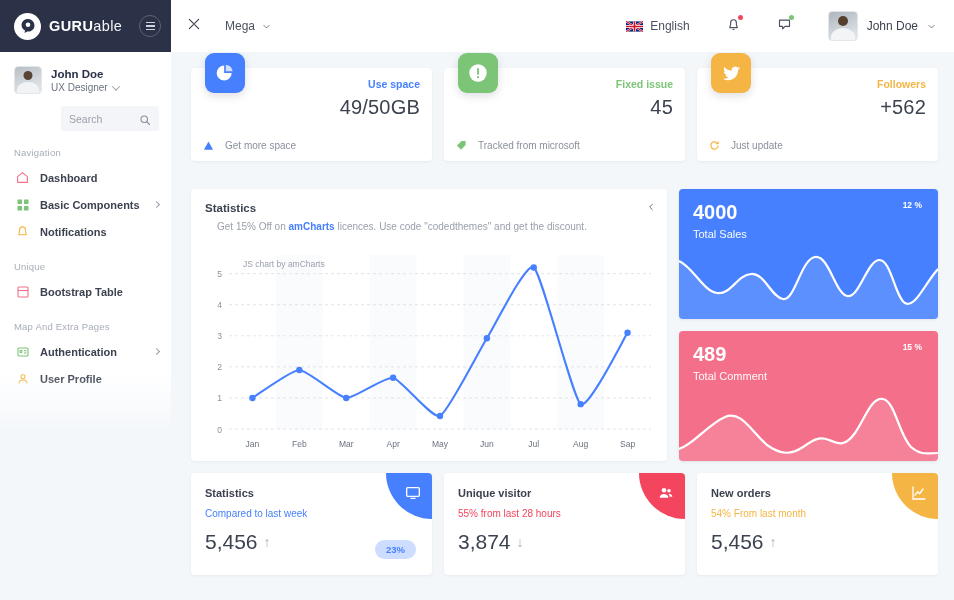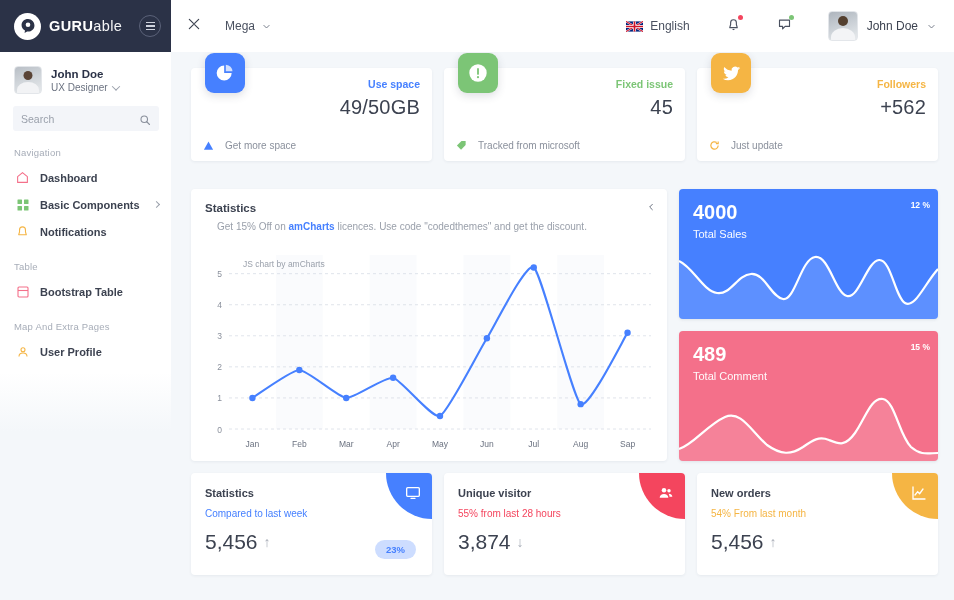--- a/index.html
+++ b/index.html
@@ -43,21 +43,21 @@
     border-radius:50%; background:#5a4436; transform:translateX(-50%);
   }
   .avatar-sm::after {
     content:""; position:absolute; left:50%; bottom:-5px; width:22px; height:16px;
     border-radius:50% 50% 0 0; background:#f2f3f5; transform:translateX(-50%);
   }
   .profile-name { font-size: 11.5px; font-weight: 700; color: #2b3247; line-height: 1.35; }
   .profile-role { font-size: 10px; color: #6b7280; display: flex; align-items: center; gap: 5px; }
   .chev-dn { display:inline-block; width:6px; height:6px; border-right:1.3px solid #9aa0ab; border-bottom:1.3px solid #9aa0ab; transform: rotate(45deg) translate(-1px,-1px); }
 
-  .search-wrap { padding: 2px 12px 0 13px; }
+  .search-wrap { padding: 2px 12px 0 13px; margin-left: 48px; }
   .search-box {
     position: relative; height: 25px; background: #f3f5f9; border-radius: 3px;
     display: flex; align-items: center; padding: 0 8px;
   }
   .search-box input {
     border: 0; background: transparent; outline: none; font-size: 10.5px;
     color: #3a3f4b; width: 100%; font-family: inherit;
   }
   .search-box input::placeholder { color: #9aa0ab; }
   .search-ic { position: absolute; right: 8px; top: 6px; }
@@ -148,21 +148,21 @@
   .chart-box { position: absolute; left: 8px; right: 8px; top: 58px; bottom: 6px; }
 
   .side-cards { width: 259px; flex: 0 0 259px; display: flex; flex-direction: column; gap: 12px; }
   .mini-card {
     height: 130px; border-radius: 4px; position: relative; overflow: hidden;
     box-shadow: 0 1px 3px rgba(49,58,82,.10); padding: 12px 14px;
   }
   .mini-val { font-size: 20px; font-weight: 700; color: #fff; line-height: 1.1; }
   .mini-lbl { font-size: 11px; color: #fff; margin-top: 5px; opacity: .97; }
   .mini-pct {
-    position: absolute; right: 8px; top: 11px; font-size: 8.5px; color: #fff; font-weight: 700;
+    position: absolute; right: 16px; top: 11px; font-size: 8.5px; color: #fff; font-weight: 700;
   }
   .mini-spark { position: absolute; left: 0; right: 0; bottom: 0; height: 78px; }
 
   
   .bot-row { display: flex; gap: 12px; margin-top: 12px; }
   .bot-card {
     flex: 1; background: #fff; border-radius: 4px; height: 102px;
     box-shadow: 0 1px 3px rgba(49,58,82,.07); padding: 14px 14px 0 14px;
     position: relative; overflow: hidden;
   }
@@ -249,32 +249,44 @@
       </div>
       <div class="nav-item">
         <span class="nav-ic">
           <svg width="13" height="13" viewBox="0 0 24 24" fill="none" stroke="#f5b544" stroke-width="2" stroke-linejoin="round">
               <path d="M5 18h14l-1.5-5.5V9a5.5 5.5 0 0 0-11 0v3.5z"></path>
             </svg>
         </span>
         <span>Notifications</span>
       </div>
 
-      <div class="nav-section">Table</div>
+      <div class="nav-section">Unique</div>
       <div class="nav-item">
         <span class="nav-ic">
           <svg width="12" height="12" viewBox="0 0 24 24" fill="none" stroke="#f4708a" stroke-width="2.2">
               <rect x="2" y="2" width="20" height="20" rx="2"></rect>
               <line x1="2" y1="9" x2="22" y2="9"></line>
             </svg>
         </span>
         <span>Bootstrap Table</span>
       </div>
 
       <div class="nav-section">Map And Extra Pages</div>
+      <div class="nav-item">
+        <span class="nav-ic">
+          <svg width="12" height="12" viewBox="0 0 24 24" fill="none" stroke="#7cc576" stroke-width="2.2">
+              <rect x="2" y="4" width="20" height="16" rx="2"></rect>
+              <circle cx="8" cy="11" r="2.2"></circle>
+              <line x1="14" y1="9.5" x2="19" y2="9.5"></line>
+              <line x1="14" y1="14" x2="19" y2="14"></line>
+            </svg>
+        </span>
+        <span>Authentication</span>
+        <span class="nav-arrow"></span>
+      </div>
       <div class="nav-item">
         <span class="nav-ic">
           <svg width="12" height="12" viewBox="0 0 24 24" fill="none" stroke="#f5b544" stroke-width="2.2">
               <circle cx="12" cy="7.5" r="4"></circle>
               <path d="M4 21c0-4.4 3.6-7 8-7s8 2.6 8 7"></path>
             </svg>
         </span>
         <span>User Profile</span>
       </div>
     </nav>

